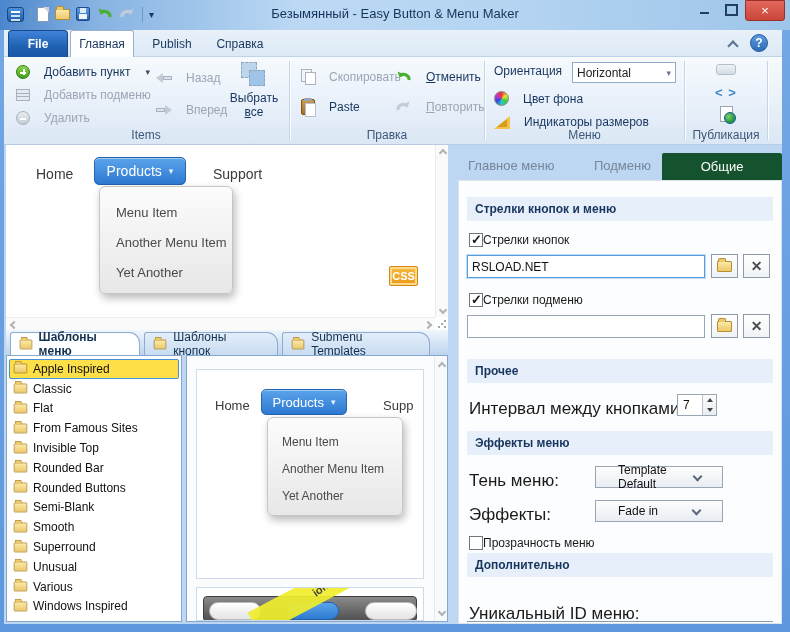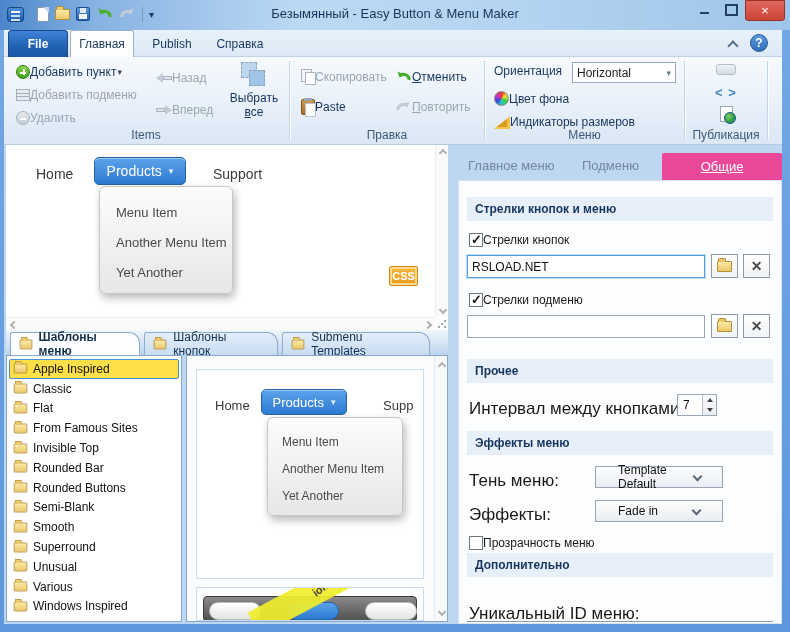--- a/index.html
+++ b/index.html
@@ -40,21 +40,21 @@
   .rib-min::before { content:""; position:absolute; left:1px; top:3px; width:6px; height:6px; border-left:2px solid #5c748f; border-top:2px solid #5c748f; transform:rotate(45deg); }
   .help-btn { position:absolute; right:14px; top:4px; width:18px; height:18px; border-radius:50%;
     background:linear-gradient(#5c9ade,#2f6cb8); border:1px solid #235a9c; color:#fff; font-size:12px; font-weight:bold;
     display:flex; align-items:center; justify-content:center; }
 
   
   .ribbon { position:absolute; top:57px; left:4px; width:778px; height:88px;
     background:linear-gradient(#f6fafd,#e7eff9 60%,#dbe7f5); border-bottom:1px solid #b7cbe2; }
   .rsep { position:absolute; top:4px; bottom:4px; width:1px; background:#c4d5e8; box-shadow:1px 0 0 #fbfdff; }
   .grp-label { position:absolute; bottom:3px; left:0; right:0; text-align:center; font-size:12px; color:#3d5878; }
-  .rbtn { position:absolute; display:flex; align-items:center; gap:0; font-size:12px; color:#17355e; white-space:nowrap; }
+  .rbtn { position:absolute; display:flex; align-items:center; gap:14px; font-size:12px; color:#17355e; white-space:nowrap; }
   .rbtn.dis { color:#9aa6b4; }
   .drop-caret { font-size:9px; color:#446; padding-left:1px; }
   .ico-plus { width:14px; height:14px; border-radius:50%; background:linear-gradient(#8ed64e,#3f9e1c); border:1px solid #2e7d12; position:relative; }
   .ico-plus::before { content:""; position:absolute; left:3px; top:6px; width:6px; height:2px; background:#fff; }
   .ico-plus::after { content:""; position:absolute; left:6px; top:3px; width:2px; height:6px; background:#fff; }
   .ico-minus { width:14px; height:14px; border-radius:50%; background:linear-gradient(#e8ecf0,#c4ccd4); border:1px solid #a7b1bb; position:relative; }
   .ico-minus::before { content:""; position:absolute; left:3px; top:6px; width:6px; height:2px; background:#fff; }
   .ico-grid { width:14px; height:12px; background:#e4eaf0; border:1px solid #a7b1bb; position:relative; }
   .ico-grid::before { content:""; position:absolute; left:0; right:0; top:3px; height:1px; background:#a7b1bb; box-shadow:0 3px 0 #a7b1bb; }
   .arrow-ico { position:relative; width:16px; height:10px; }
@@ -135,21 +135,21 @@
   .c2-btn { position:absolute; top:14px; height:18px; border-radius:9px; background:linear-gradient(#fff,#e4e4e4); border:1px solid #bbb; width:52px; }
   .c2-btn.blue { background:linear-gradient(#5ba3ea,#2e79d2); border-color:#2263ae; }
   .c2-ribbon { position:absolute; left:48px; top:-12px; width:150px; height:26px; background:#f0ee2c; opacity:.92; transform:rotate(-28deg);
     display:flex; align-items:center; justify-content:center; font-size:11px; font-weight:bold; color:#333; }
   .c2-ribbon span { transform:rotate(-8deg); }
   .tpl-vscroll { position:absolute; right:0; top:0; width:13px; bottom:0; background:#f7f9fb; border-left:1px solid #e4e9ee; }
 
   
   .rpanel { position:absolute; left:454px; top:0; width:324px; height:479px; }
   .rtab { position:absolute; top:8px; font-size:13px; color:#76869b; }
-  .rtab.active { background:#ec4899; color:#fff; border-radius:2px 2px 0 0; height:27px; display:flex; align-items:center; justify-content:center;text-decoration:underline; }
+  .rtab.active { background:#14532d; color:#fff; border-radius:2px 2px 0 0; height:27px; display:flex; align-items:center; justify-content:center; }
   .rtab-notch { position:absolute; width:0; height:0; border-left:6px solid transparent; border-right:6px solid transparent; border-top:6px solid #7094c5; }
   .rcontent { position:absolute; left:0; right:0; top:35px; bottom:0; background:#fcfdfe; border:1px solid #d9e4ef; }
   .band { position:absolute; left:8px; right:8px; height:24px; background:#e7f0fa; color:#17355e; font-weight:bold; font-size:12px;
     display:flex; align-items:center; padding-left:8px; }
   .cbrow { position:absolute; left:10px; display:flex; align-items:center; font-size:12px; color:#1a1a1a; }
   .cbox { width:14px; height:14px; background:#fff; border:1px solid #6f7780; position:relative; }
   .cbox.checked::before { content:"✓"; position:absolute; left:1px; top:-2px; font-size:13px; font-weight:bold; color:#1a1a1a; }
   .txtinput { position:absolute; left:8px; width:238px; height:23px; border:1px solid #98a6b6; font-size:12px; color:#111; padding:0 4px;
     font-family:"Liberation Sans",sans-serif; background:#fff; }
   .txtinput.focus { border:1px solid #569de0; box-shadow:0 0 0 1px rgba(86,157,224,.35); }
@@ -437,21 +437,21 @@
           </div>
       </div>
       <div class="tpl-vscroll">
         <span class="chev up" style="left:3px;top:6px;"></span>
         <span class="chev down" style="left:3px;bottom:6px;"></span>
       </div>
     </div>
 
     <div class="rpanel">
       <div class="rtab" style="left:10px;top:13px;">Главное меню</div>
-      <div class="rtab" style="left:124px;top:13px;">Подменю</div>
+      <div class="rtab" style="left:136px;top:13px;">Подменю</div>
       <div class="rtab active" style="left:204px;width:120px;">Общие</div>
       <div class="rtab-notch" style="left:258px;top:35px;"></div>
 
       <div class="rcontent">
         <div class="band" style="top:16px;">Стрелки кнопок и меню</div>
 
         <div class="cbrow" style="top:52px;">
           <span class="cbox checked"></span>
           <span>Стрелки кнопок</span>
         </div>

